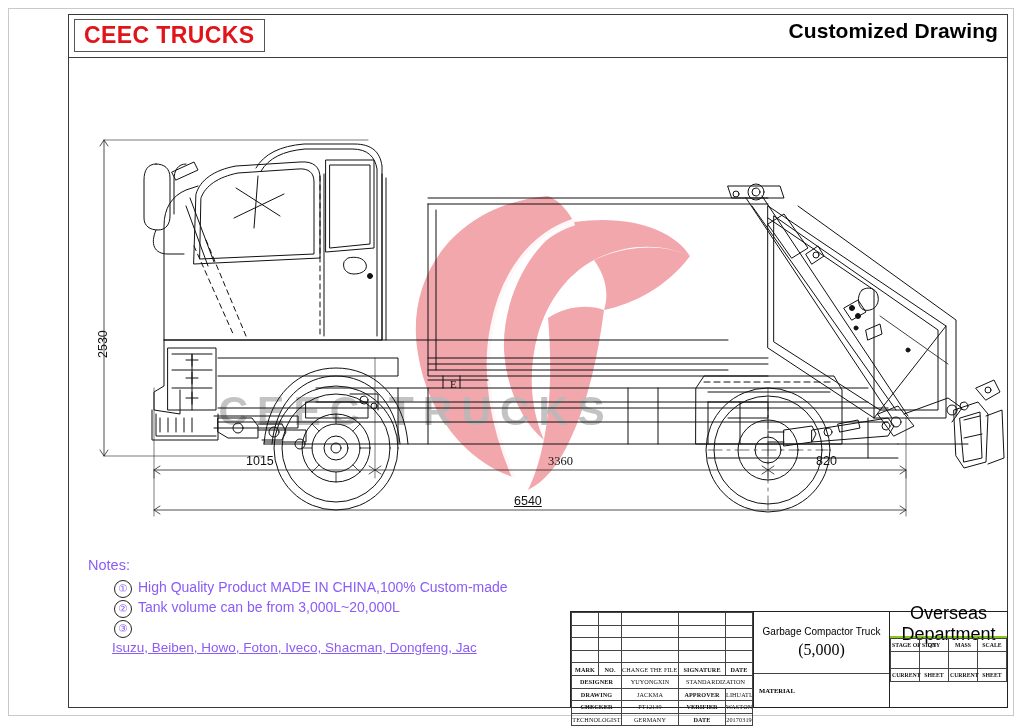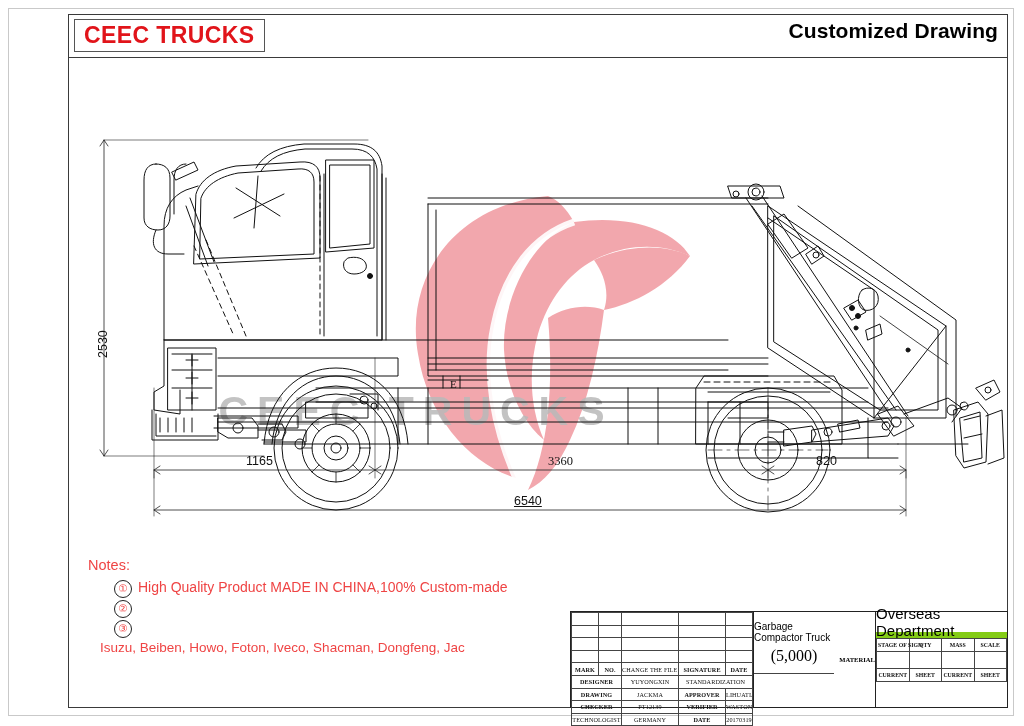--- a/index.html
+++ b/index.html
@@ -63,31 +63,31 @@
     position:absolute;font-size:12.5px;color:#111;
     font-family:"Liberation Sans", sans-serif;white-space:nowrap;
   }
   #dim-height{
     transform:rotate(-90deg);transform-origin:left top;
   }
 
   
   #notes-block{
     position:absolute;left:88px;top:556px;width:470px;
-    font-size:13.5px;line-height:19px;color:#ef4444;
+    font-size:13.5px;line-height:19px;color:#8b5cf6;
   }
   #notes-title{font-size:14.5px;margin-bottom:3px;}
   .note-row{display:flex;align-items:flex-start;margin-left:26px;}
   .note-num{
     display:inline-block;width:16px;height:16px;line-height:14px;
     border:1.1px solid #222;border-radius:50%;text-align:center;
     font-size:10.5px;margin-right:6px;flex:none;margin-top:2px;
   }
   .note-txt{font-size:14px;}
-  #note-chassis{margin-left:12px;font-size:13.5px;}
+  #note-chassis{margin-left:24px;font-size:13.5px;text-decoration:underline;}
 
   
   #title-block{
     position:absolute;left:570px;top:611px;width:438px;height:97px;
     border:1.3px solid #222;box-sizing:border-box;
     display:flex;
   }
   table.tb{border-collapse:collapse;table-layout:fixed;}
   table.tb td{
     border:0.9px solid #444;padding:0;text-align:center;vertical-align:middle;
@@ -96,43 +96,43 @@
   }
   
   #tb-left{width:182px;height:95px;}
   #tb-left td{height:11.6px;font-size:6.2px;letter-spacing:.1px;}
   .tb-hdr{font-size:5.4px;font-weight:bold;}
   .tb-lbl{font-size:7.2px;font-weight:bold;letter-spacing:.2px;}
   .tb-val{font-size:6.4px;letter-spacing:0;}
   .tb-tiny{font-size:4.2px;}
   
   #tb-mid{
-    width:122px;border-left:1.1px solid #222;
-    display:flex;flex-direction:row;box-sizing:border-box;
+    width:136px;border-left:1.1px solid #222;
+    display:flex;flex-direction:column;box-sizing:border-box;
   }
   #tb-mid-name{
     height:62px;display:flex;flex-direction:column;
     align-items:center;justify-content:center;
     border-bottom:1px solid #444;box-sizing:border-box;
   }
   #prod-name{font-size:10px;font-family:"Liberation Sans",sans-serif;}
   #prod-vol{font-size:16px;margin-top:4px;font-family:Liberation Serif, serif;}
   #tb-mid-mat{
     flex:1;display:flex;align-items:center;padding-left:5px;box-sizing:border-box;
   }
   #mat-lbl{font-size:6.6px;font-family:"Liberation Serif",serif;font-weight:bold;}
   
   #tb-right{
     flex:1;border-left:1.1px solid #222;
     display:flex;flex-direction:column;box-sizing:border-box;
   }
   #dept-name{
     height:26px;display:flex;align-items:center;justify-content:center;
-    border-bottom:6px solid #84cc16;box-sizing:border-box;
-    font-size:15px;font-family:"Liberation Sans",sans-serif;
+    border-bottom:2px solid #84cc16;box-sizing:border-box;
+    font-size:18px;font-family:"Liberation Sans",sans-serif;text-align:center;
   }
   table.tb2{border-collapse:collapse;width:100%;table-layout:fixed;}
   table.tb2 td{
     border:0.9px solid #444;text-align:center;
     font-family:"Liberation Serif",serif;color:#111;white-space:nowrap;
   }
   .t2h{font-size:5.8px;height:10px;font-weight:bold;}
   .t2b{height:14px;}
   .t2f{font-size:5.8px;height:10px;font-weight:bold;}
   #by-ceec{
@@ -369,35 +369,36 @@
         <path d="M86 452 L 838 452"></path>
         <path d="M92 448 L 86 452 L 92 456 M 832 448 L 838 452 L 832 456"></path>
         <path d="M86 412 L 86 458" stroke-width="0.6"></path>
         <path d="M838 412 L 838 458" stroke-width="0.6"></path>
       </g>
     </g>
     <text x="382" y="330" font-family="Liberation Serif, serif" font-size="11" fill="#111">E</text>
   </svg>
 
   <div class="dim-label" id="dim-height" style="left:28px;top:300px;">2530</div>
-  <div class="dim-label" style="left:178px;top:396px;">1165</div>
+  <div class="dim-label" style="left:178px;top:396px;">1015</div>
   <div class="dim-label" style="left:480px;top:396px;font-family:Liberation Serif, serif;">3360</div>
   <div class="dim-label" style="left:748px;top:396px;">820</div>
   <div class="dim-label" style="left:446px;top:436px;text-decoration:underline;">6540</div>
 </div>
 
 <div id="notes-block">
   <div id="notes-title">Notes:</div>
 
   <div class="note-row">
     <span class="note-num">①</span>
     <span class="note-txt">High Quality Product MADE IN CHINA,100% Custom-made</span>
   </div>
   <div class="note-row">
     <span class="note-num">②</span>
+    <span class="note-txt">Tank volume can be from 3,000L~20,000L</span>
   </div>
   <div class="note-row">
     <span class="note-num">③</span>
   </div>
   <div id="note-chassis">Isuzu, Beiben, Howo, Foton, Iveco, Shacman, Dongfeng, Jac</div>
 </div>
 
 <div id="title-block">
 
   <table class="tb" id="tb-left">

